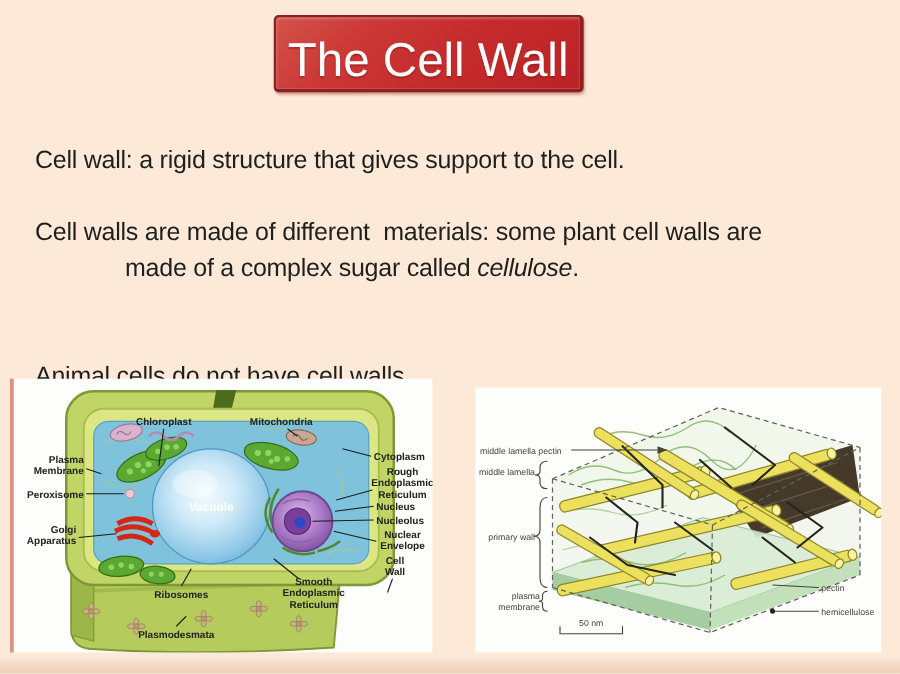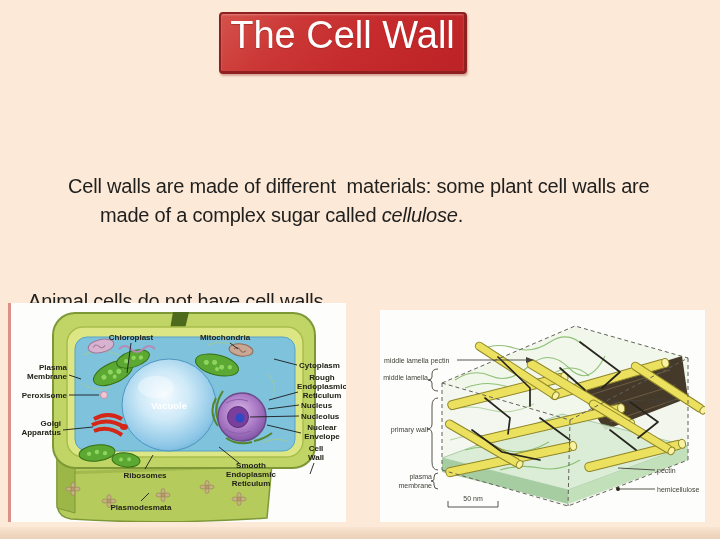--- a/index.html
+++ b/index.html
@@ -12,33 +12,33 @@
     position:absolute;left:0;bottom:0;width:720px;height:12px;
     background:linear-gradient(180deg,#f9e4d1 0%,#f0d7c1 60%,#ecd1b9 100%);
   }
   .title-box{
     position:absolute;left:219px;top:12px;width:248px;height:62px;
     box-sizing:border-box;
     background:linear-gradient(135deg,#d5524b 0%,#cb3836 28%,#c52a2c 60%,#bc2326 100%);
     border:2px solid #8e2120;border-right-width:3px;border-bottom-width:3px;
     border-radius:4px;
     box-shadow:inset 0 1px 2px rgba(255,255,255,.30), 1px 2px 2px rgba(140,40,30,.35);
-    display:flex;align-items:flex-start;justify-content:center;
+    display:flex;align-items:flex-end;justify-content:center;
   }
   .title-text{
     color:#ffffff;font-size:38px;font-weight:400;letter-spacing:0px;
     text-shadow:0 1px 1px rgba(120,20,20,.4);
     white-space:nowrap;
   }
   .body-line{
     position:absolute;color:#1f1f1d;font-size:20px;letter-spacing:-0.2px;
     white-space:pre;line-height:24px;
   }
   .p1{left:28px;top:116px;}
-  .p2a{left:28px;top:174px;margin-left:40px;}
+  .p2a{left:28px;top:174px;}
   .p2b{left:100px;top:203px;}
   .p3{left:28px;top:260px;margin-top:29px;}
   .panel{position:absolute;background:#fdfdfb;}
   .left-panel{left:8px;top:303px;width:338px;height:219px;border-left:3px solid #db9186;box-sizing:border-box;}
   .right-panel{left:380px;top:310px;width:325px;height:212px;}
   svg{display:block;}
   .cellLabel{font-family:"Liberation Sans",sans-serif;font-size:8px;font-weight:bold;fill:#23231a;}
   .vacLabel{font-family:"Liberation Sans",sans-serif;font-size:9.5px;font-weight:bold;fill:#ffffff;}
   .wallLabel{font-family:"Liberation Sans",sans-serif;font-size:7px;fill:#43433a;}
   .ptr{stroke:#1c1c1c;stroke-width:0.9;fill:none;}
@@ -50,20 +50,21 @@
 </style>
 </head>
 <body>
 
 <div class="slide">
 
   <div class="title-box">
     <span class="title-text">The Cell Wall</span>
   </div>
 
+  <div class="body-line p1">Cell wall: a rigid structure that gives support to the cell.</div>
   <div class="body-line p2a">Cell walls are made of different  materials: some plant cell walls are</div>
   <div class="body-line p2b"><span>made of a complex sugar called </span><span style="font-style:italic">cellulose</span><span>.</span></div>
   <div class="body-line p3">Animal cells do not have cell walls</div>
 
   <div class="panel left-panel">
     <svg width="335" height="219" viewBox="0 0 335 219">
       <defs>
         <radialGradient id="vacGrad" cx="45%" cy="40%" r="65%">
           <stop offset="0%" stop-color="#f4fbff"></stop>
           <stop offset="40%" stop-color="#cfeaf8"></stop>

